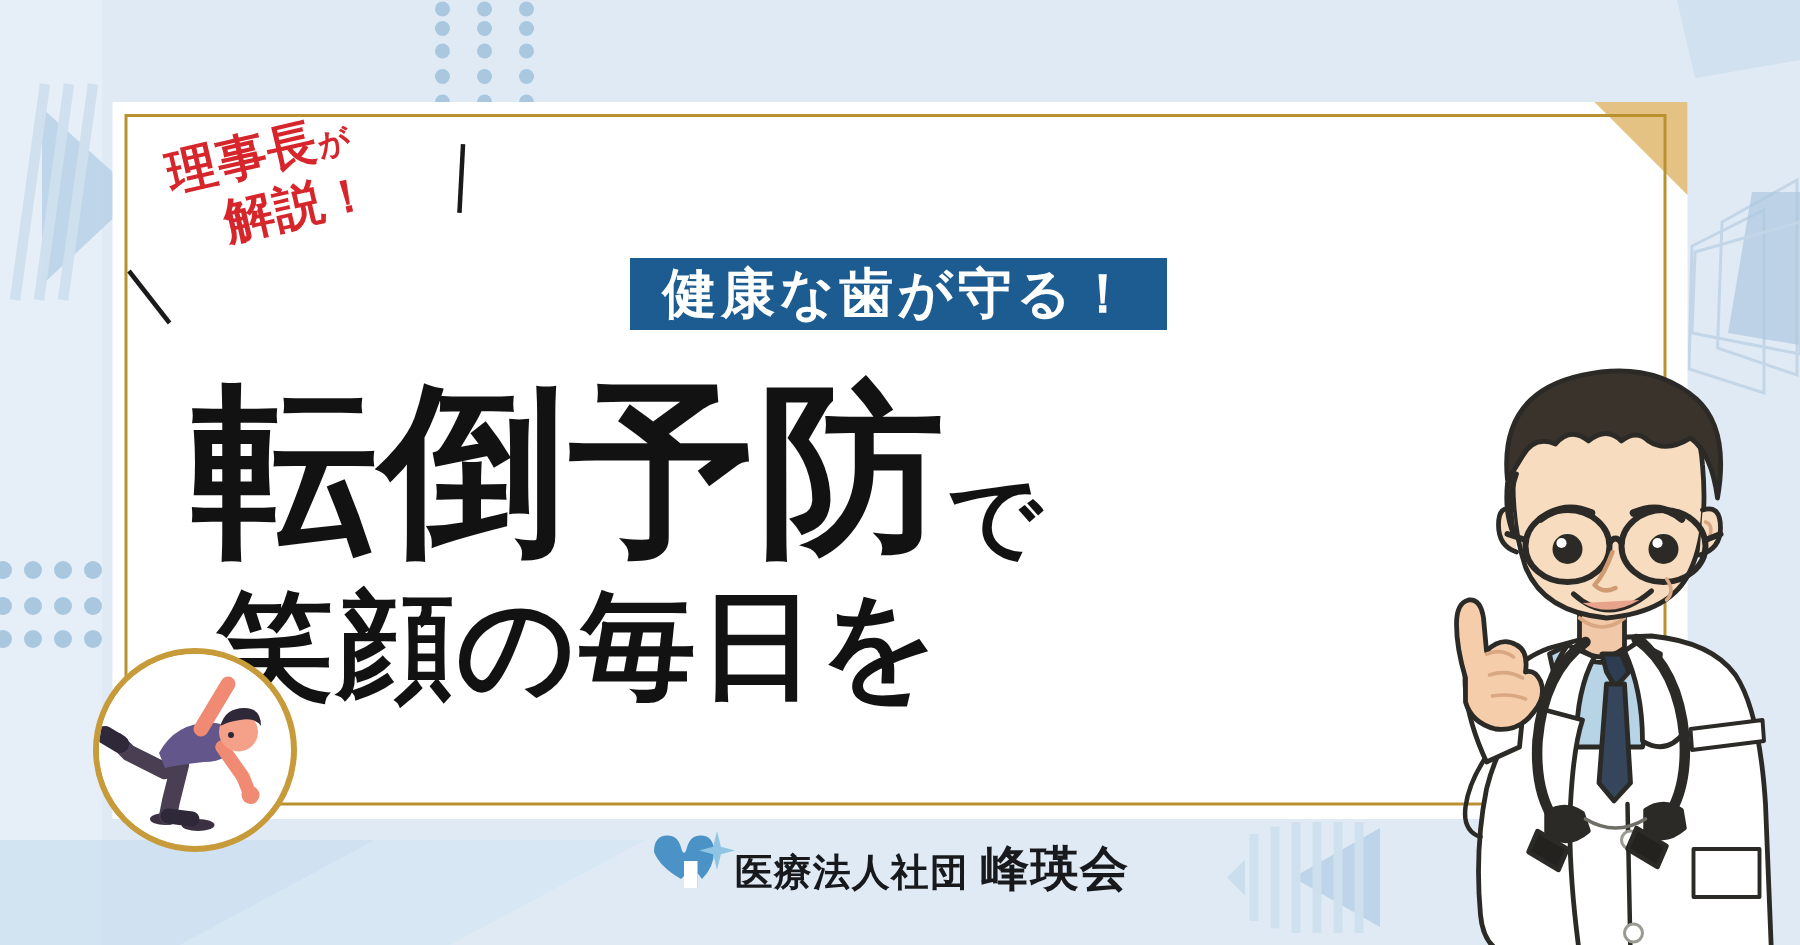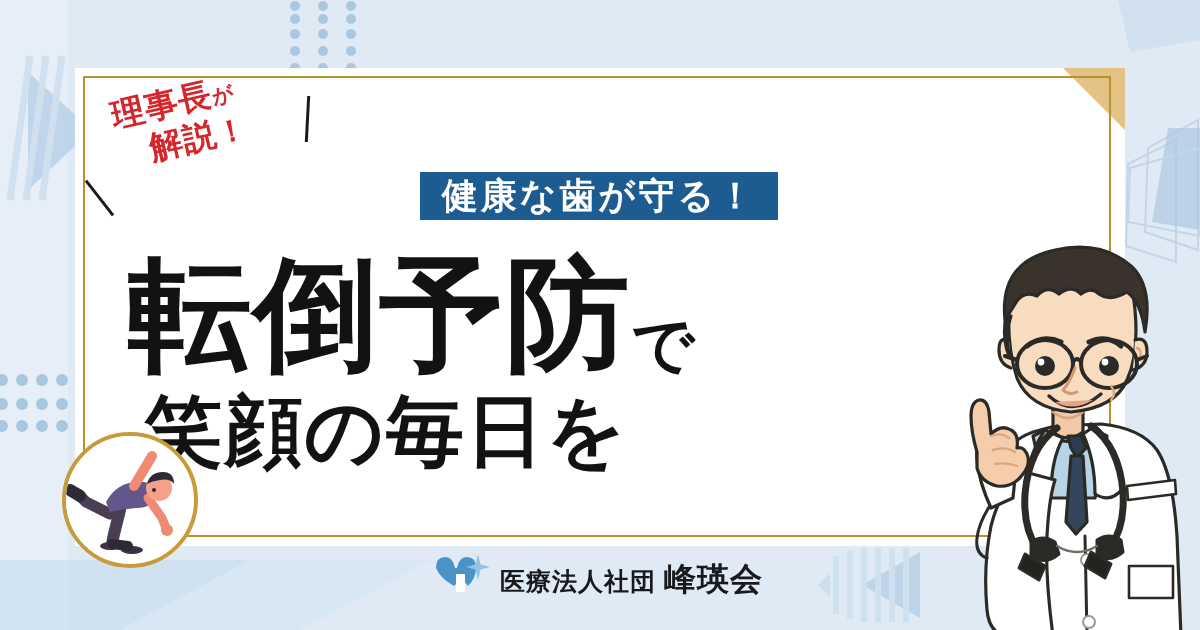--- a/index.html
+++ b/index.html
@@ -91,21 +91,21 @@
   .fallcircle{
     position:absolute;left:62px;top:432px;width:128px;height:128px;
     border-radius:50%;background:#ffffff;border:4px solid #c79a3a;
     overflow:hidden;
   }
   .fallcircle svg{display:block;}
 
   
   .logo{
     position:absolute;left:432px;top:552px;height:56px;
-    display:flex;align-items:center;gap:10px;
+    display:flex;align-items:center;
   }
   .logo-text{display:flex;align-items:baseline;gap:8px;}
   .logo-kanji-small{
     font-size:25px;color:#17191c;letter-spacing:1px;font-weight:600;
     font-family:"DejaVu Sans","Liberation Sans",sans-serif;
   }
   .logo-kanji-big{
     font-size:32px;color:#17191c;letter-spacing:1px;font-weight:700;
     font-family:"DejaVu Sans","Liberation Sans",sans-serif;
   }

